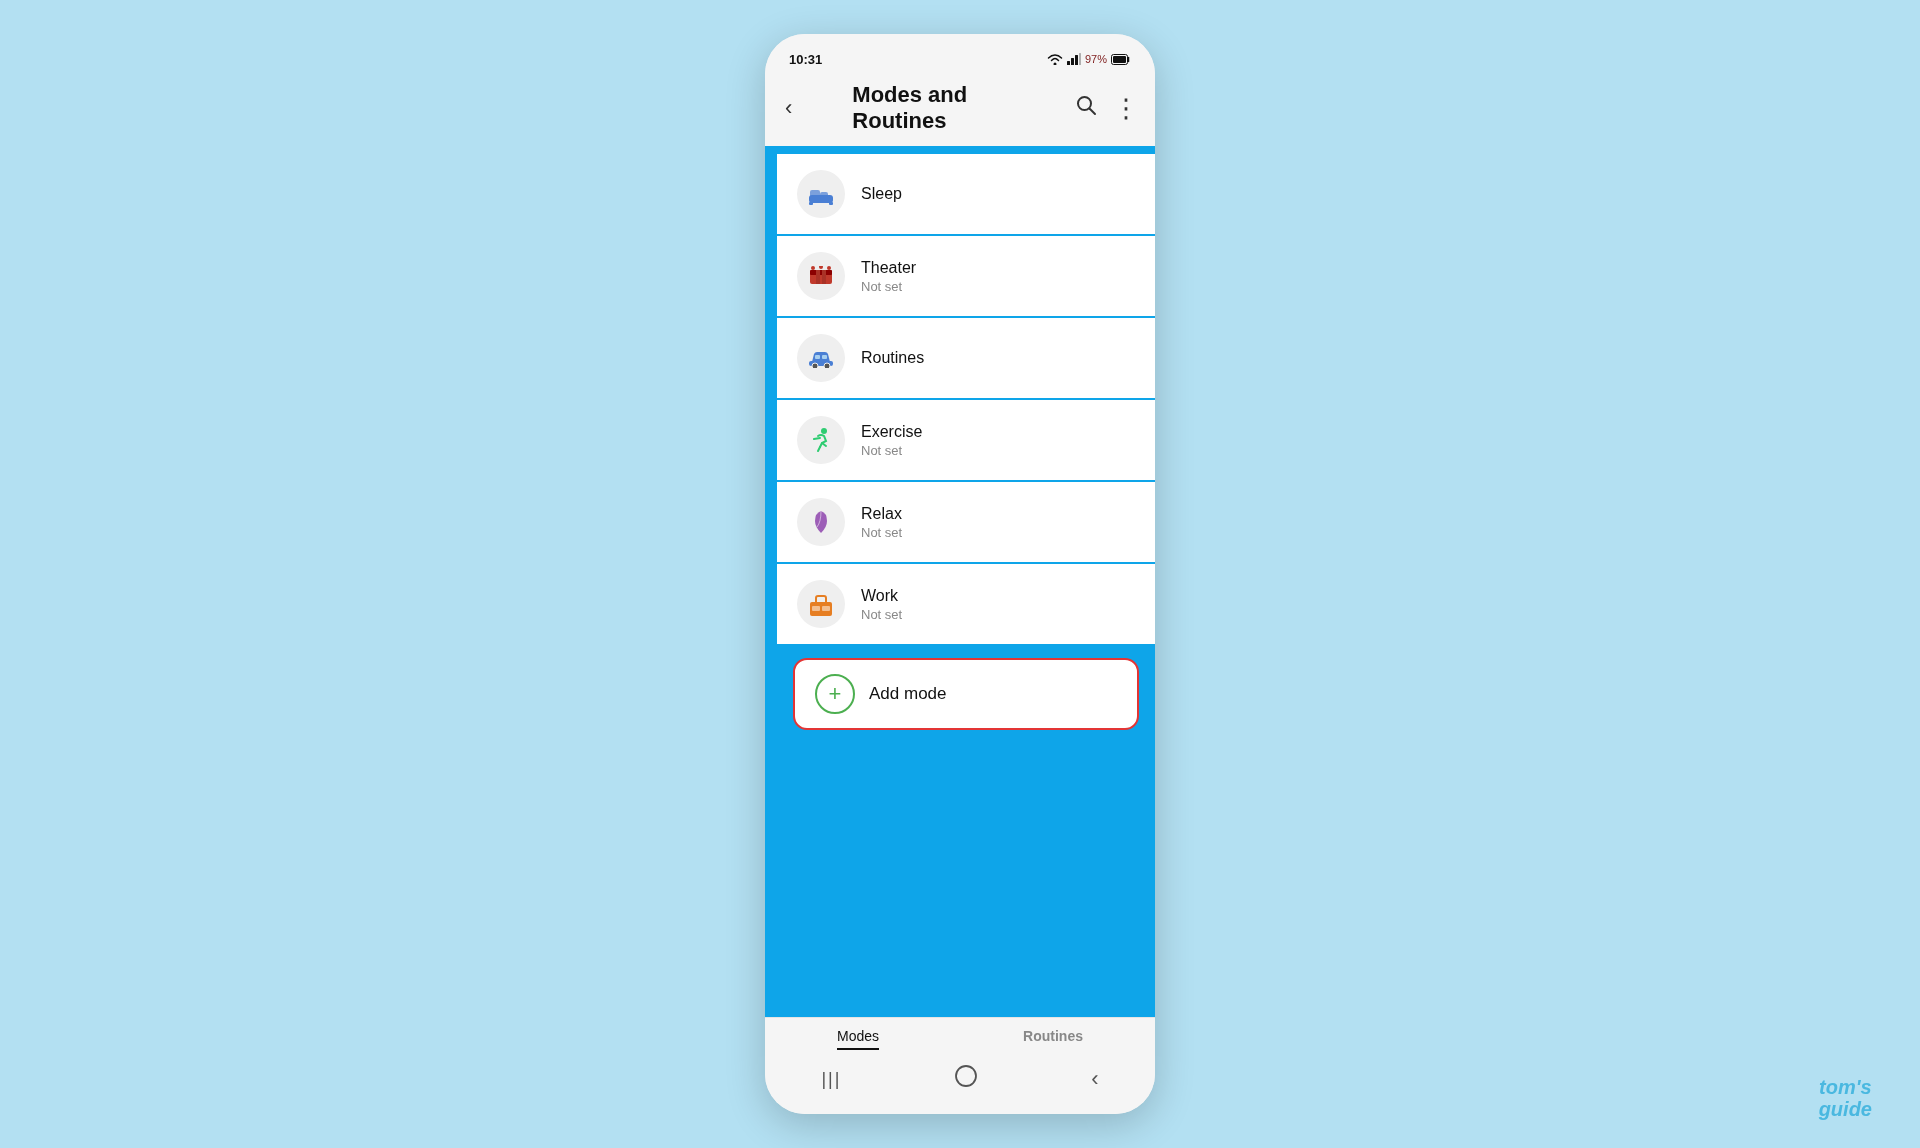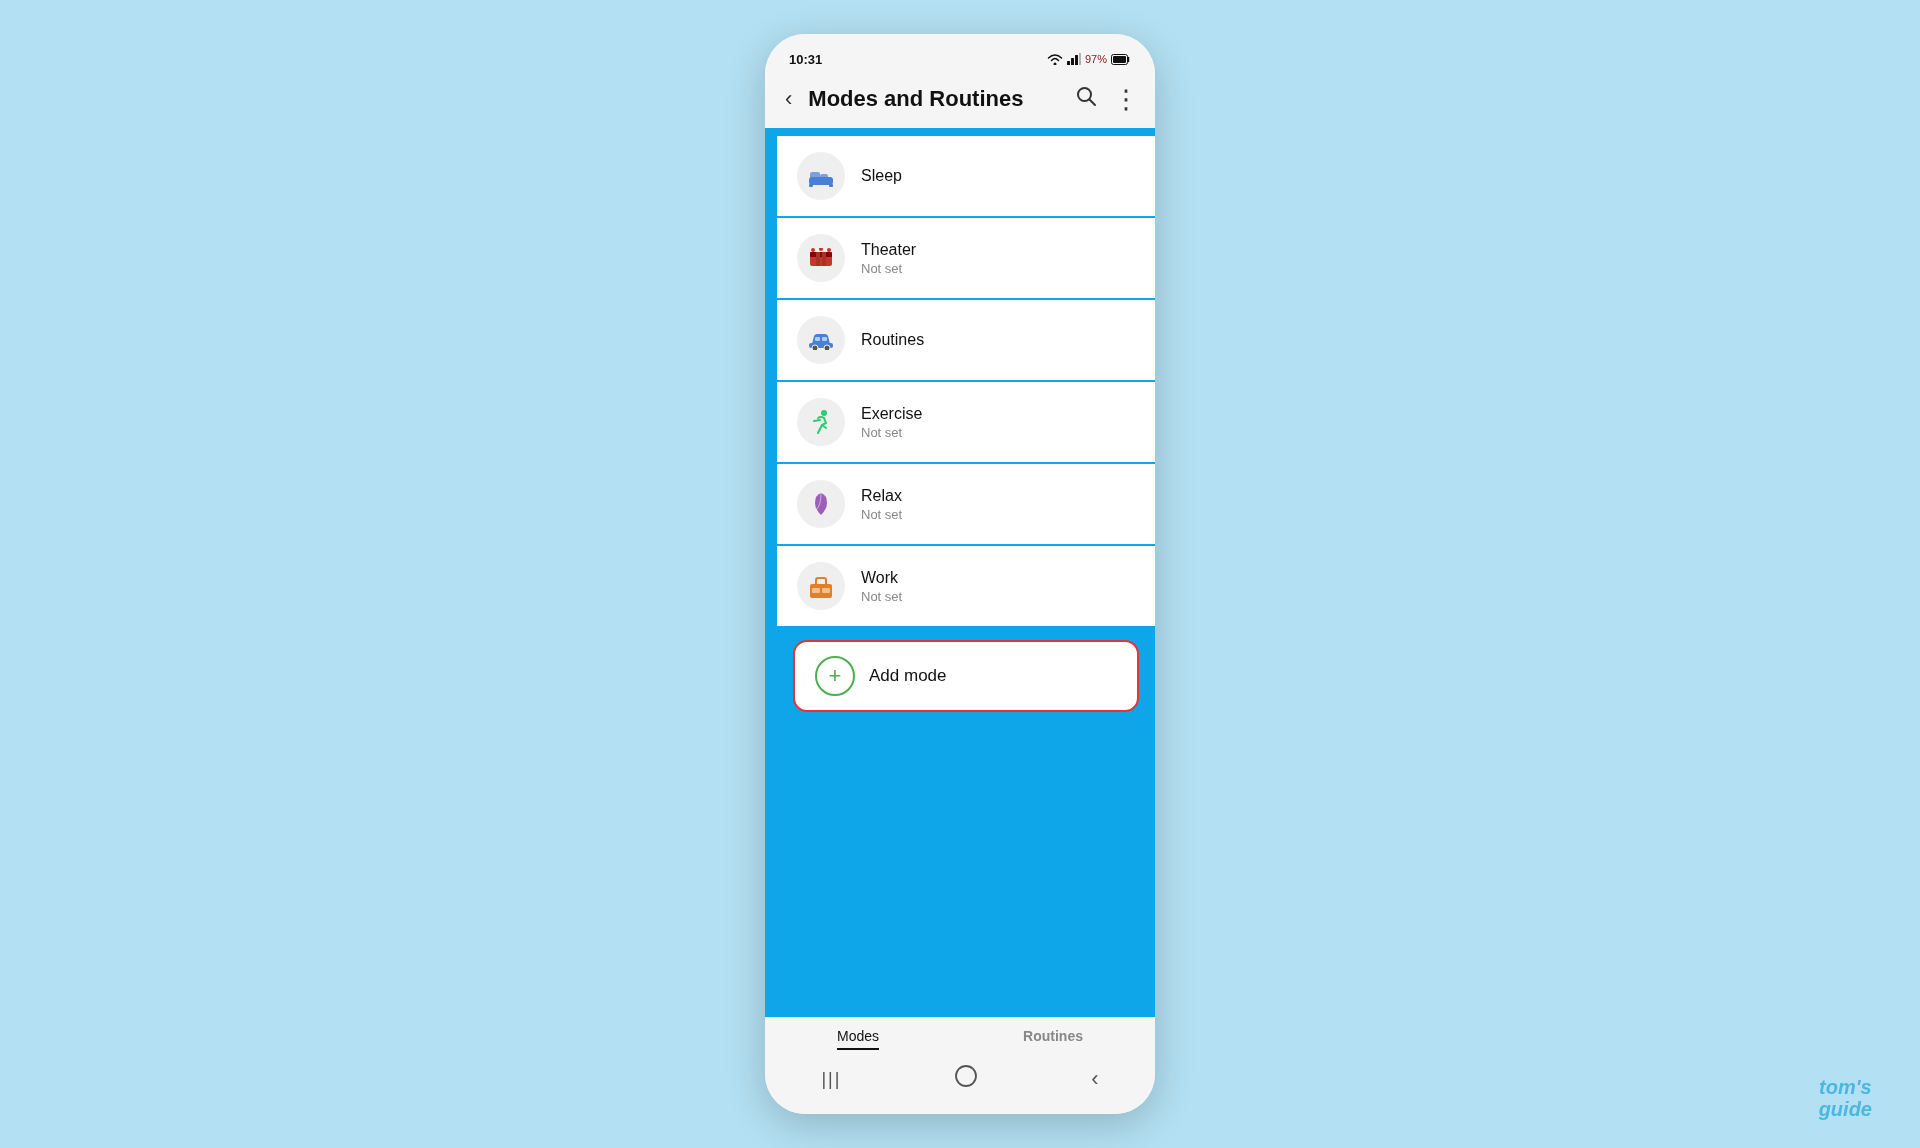--- a/index.html
+++ b/index.html
@@ -63,20 +63,21 @@
       font-size: 22px;
       color: #333;
       cursor: pointer;
       padding: 4px;
     }
     .page-title {
       flex: 1;
       font-size: 22px;
       font-weight: 600;
       color: #111;
+      margin-left: 44px;
     }
     .top-bar-icons {
       display: flex;
       gap: 16px;
       align-items: center;
     }
     .top-bar-icon {
       font-size: 22px;
       color: #333;
       cursor: pointer;

